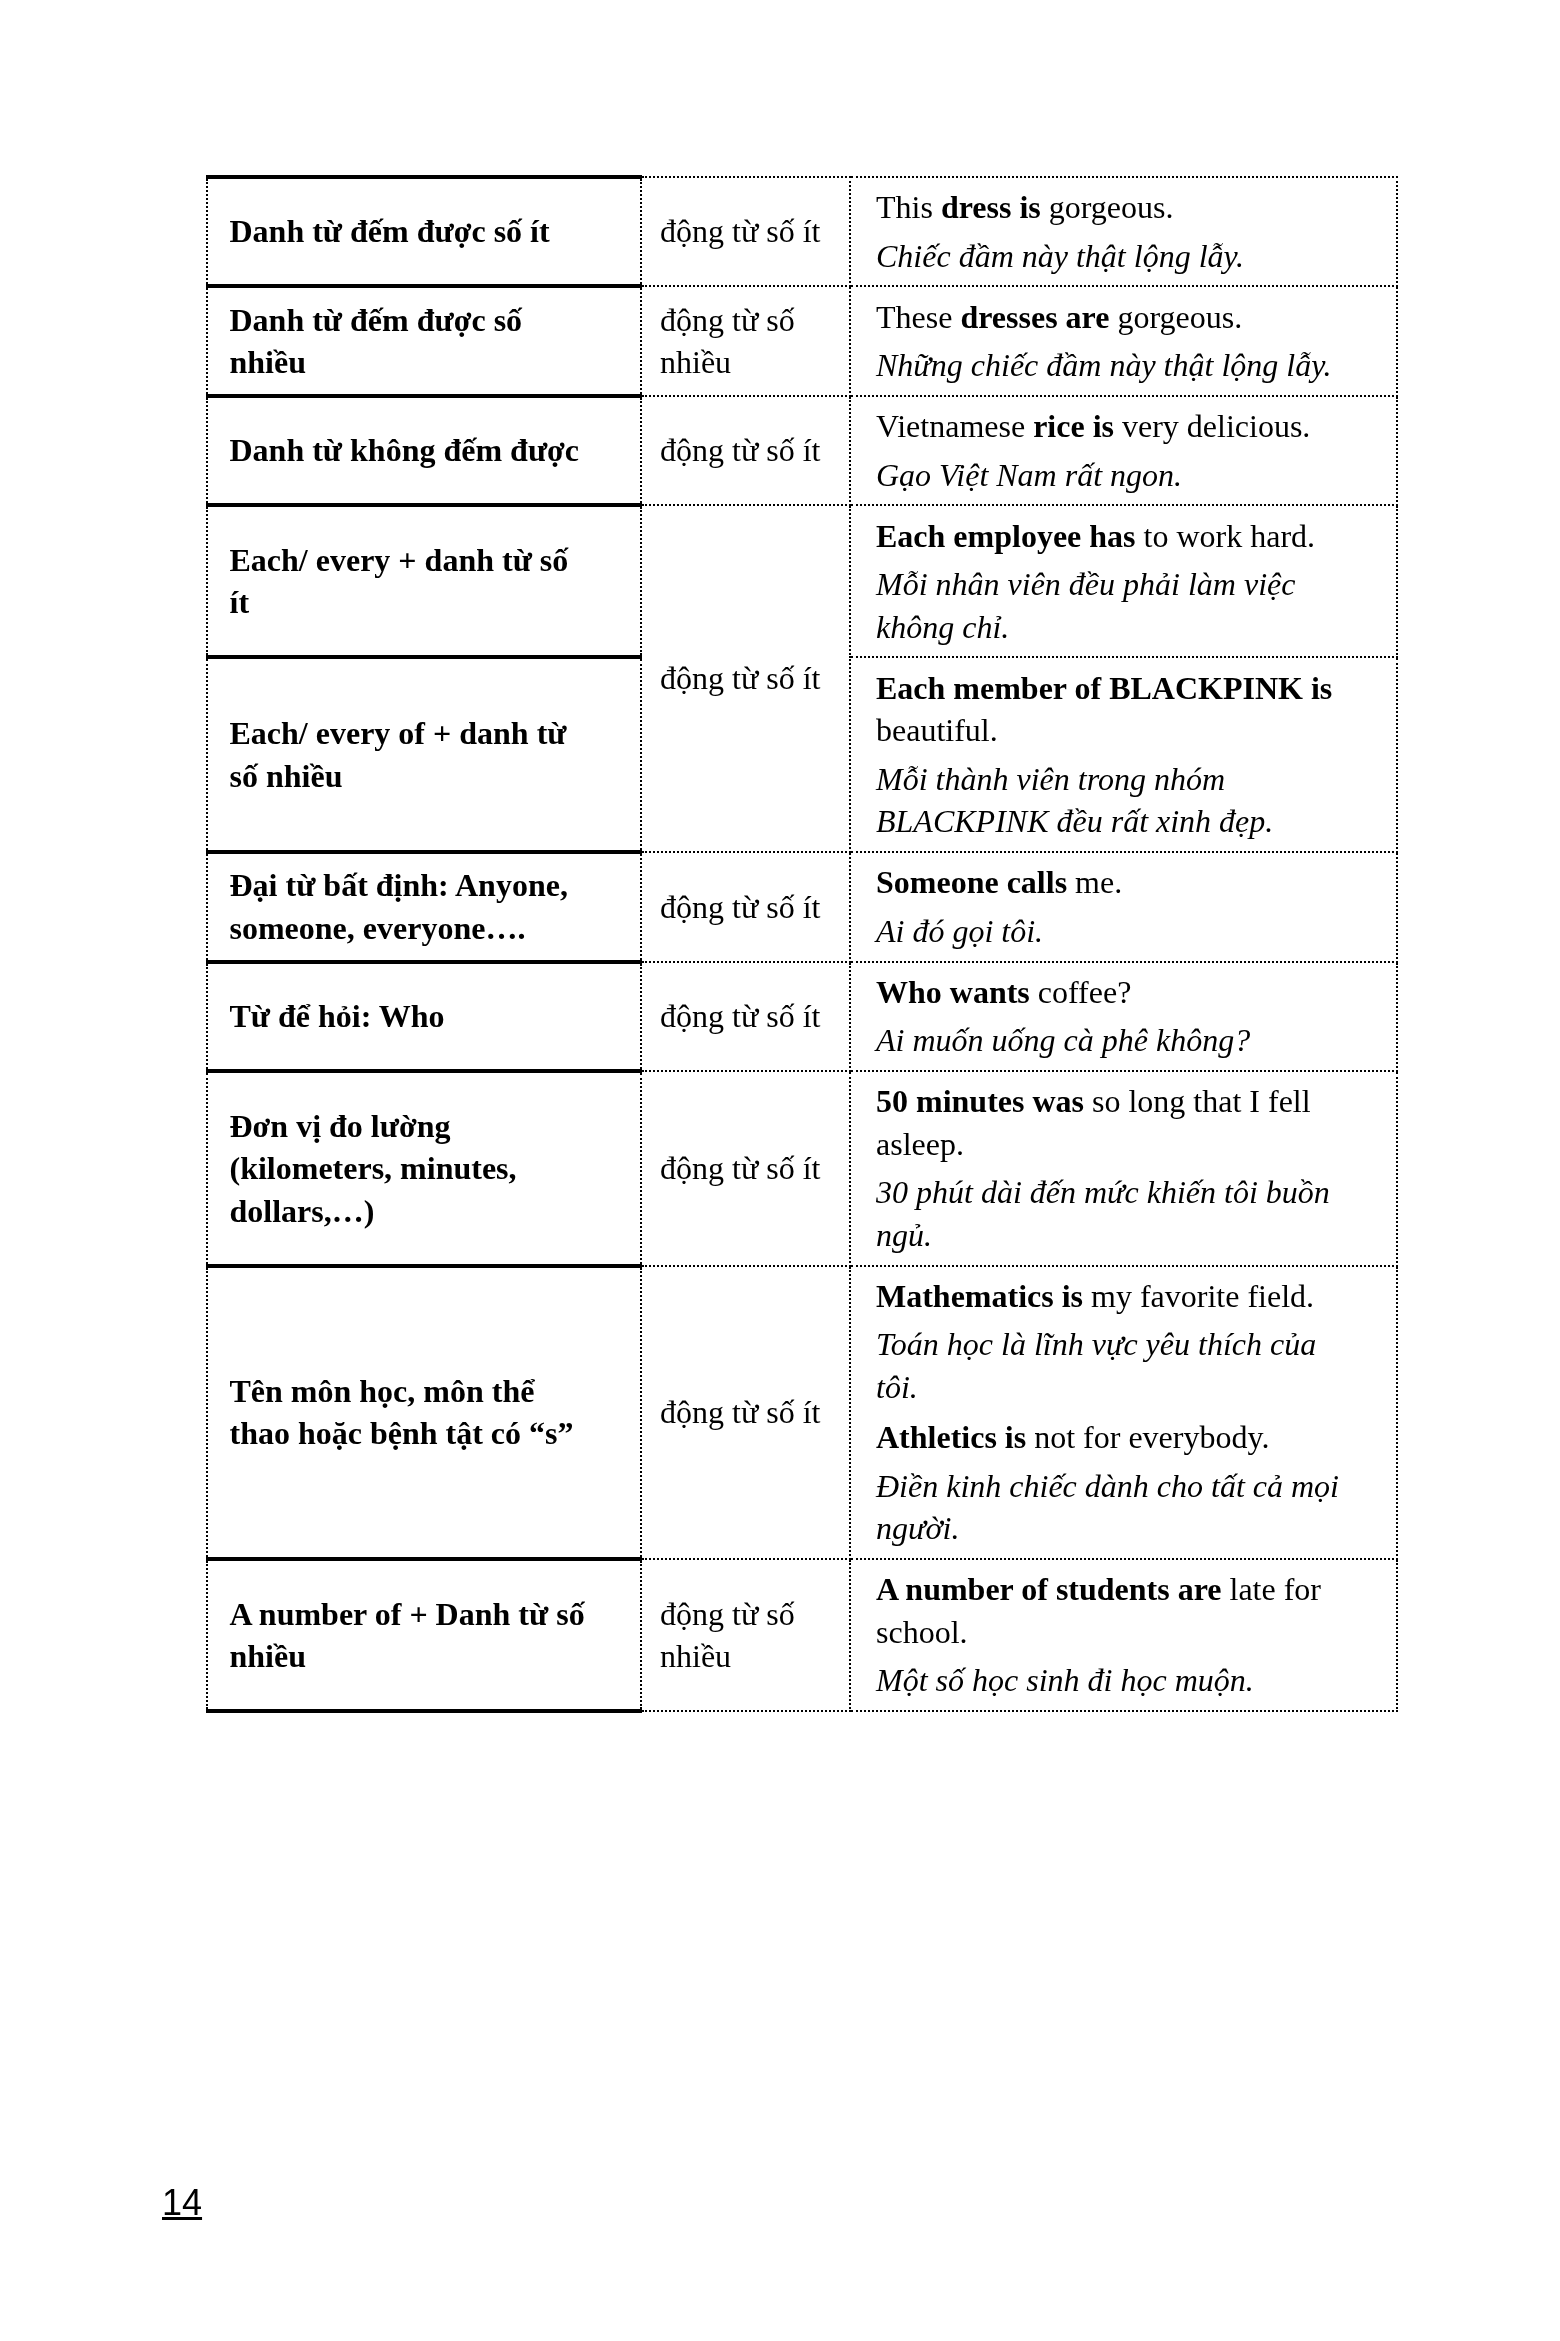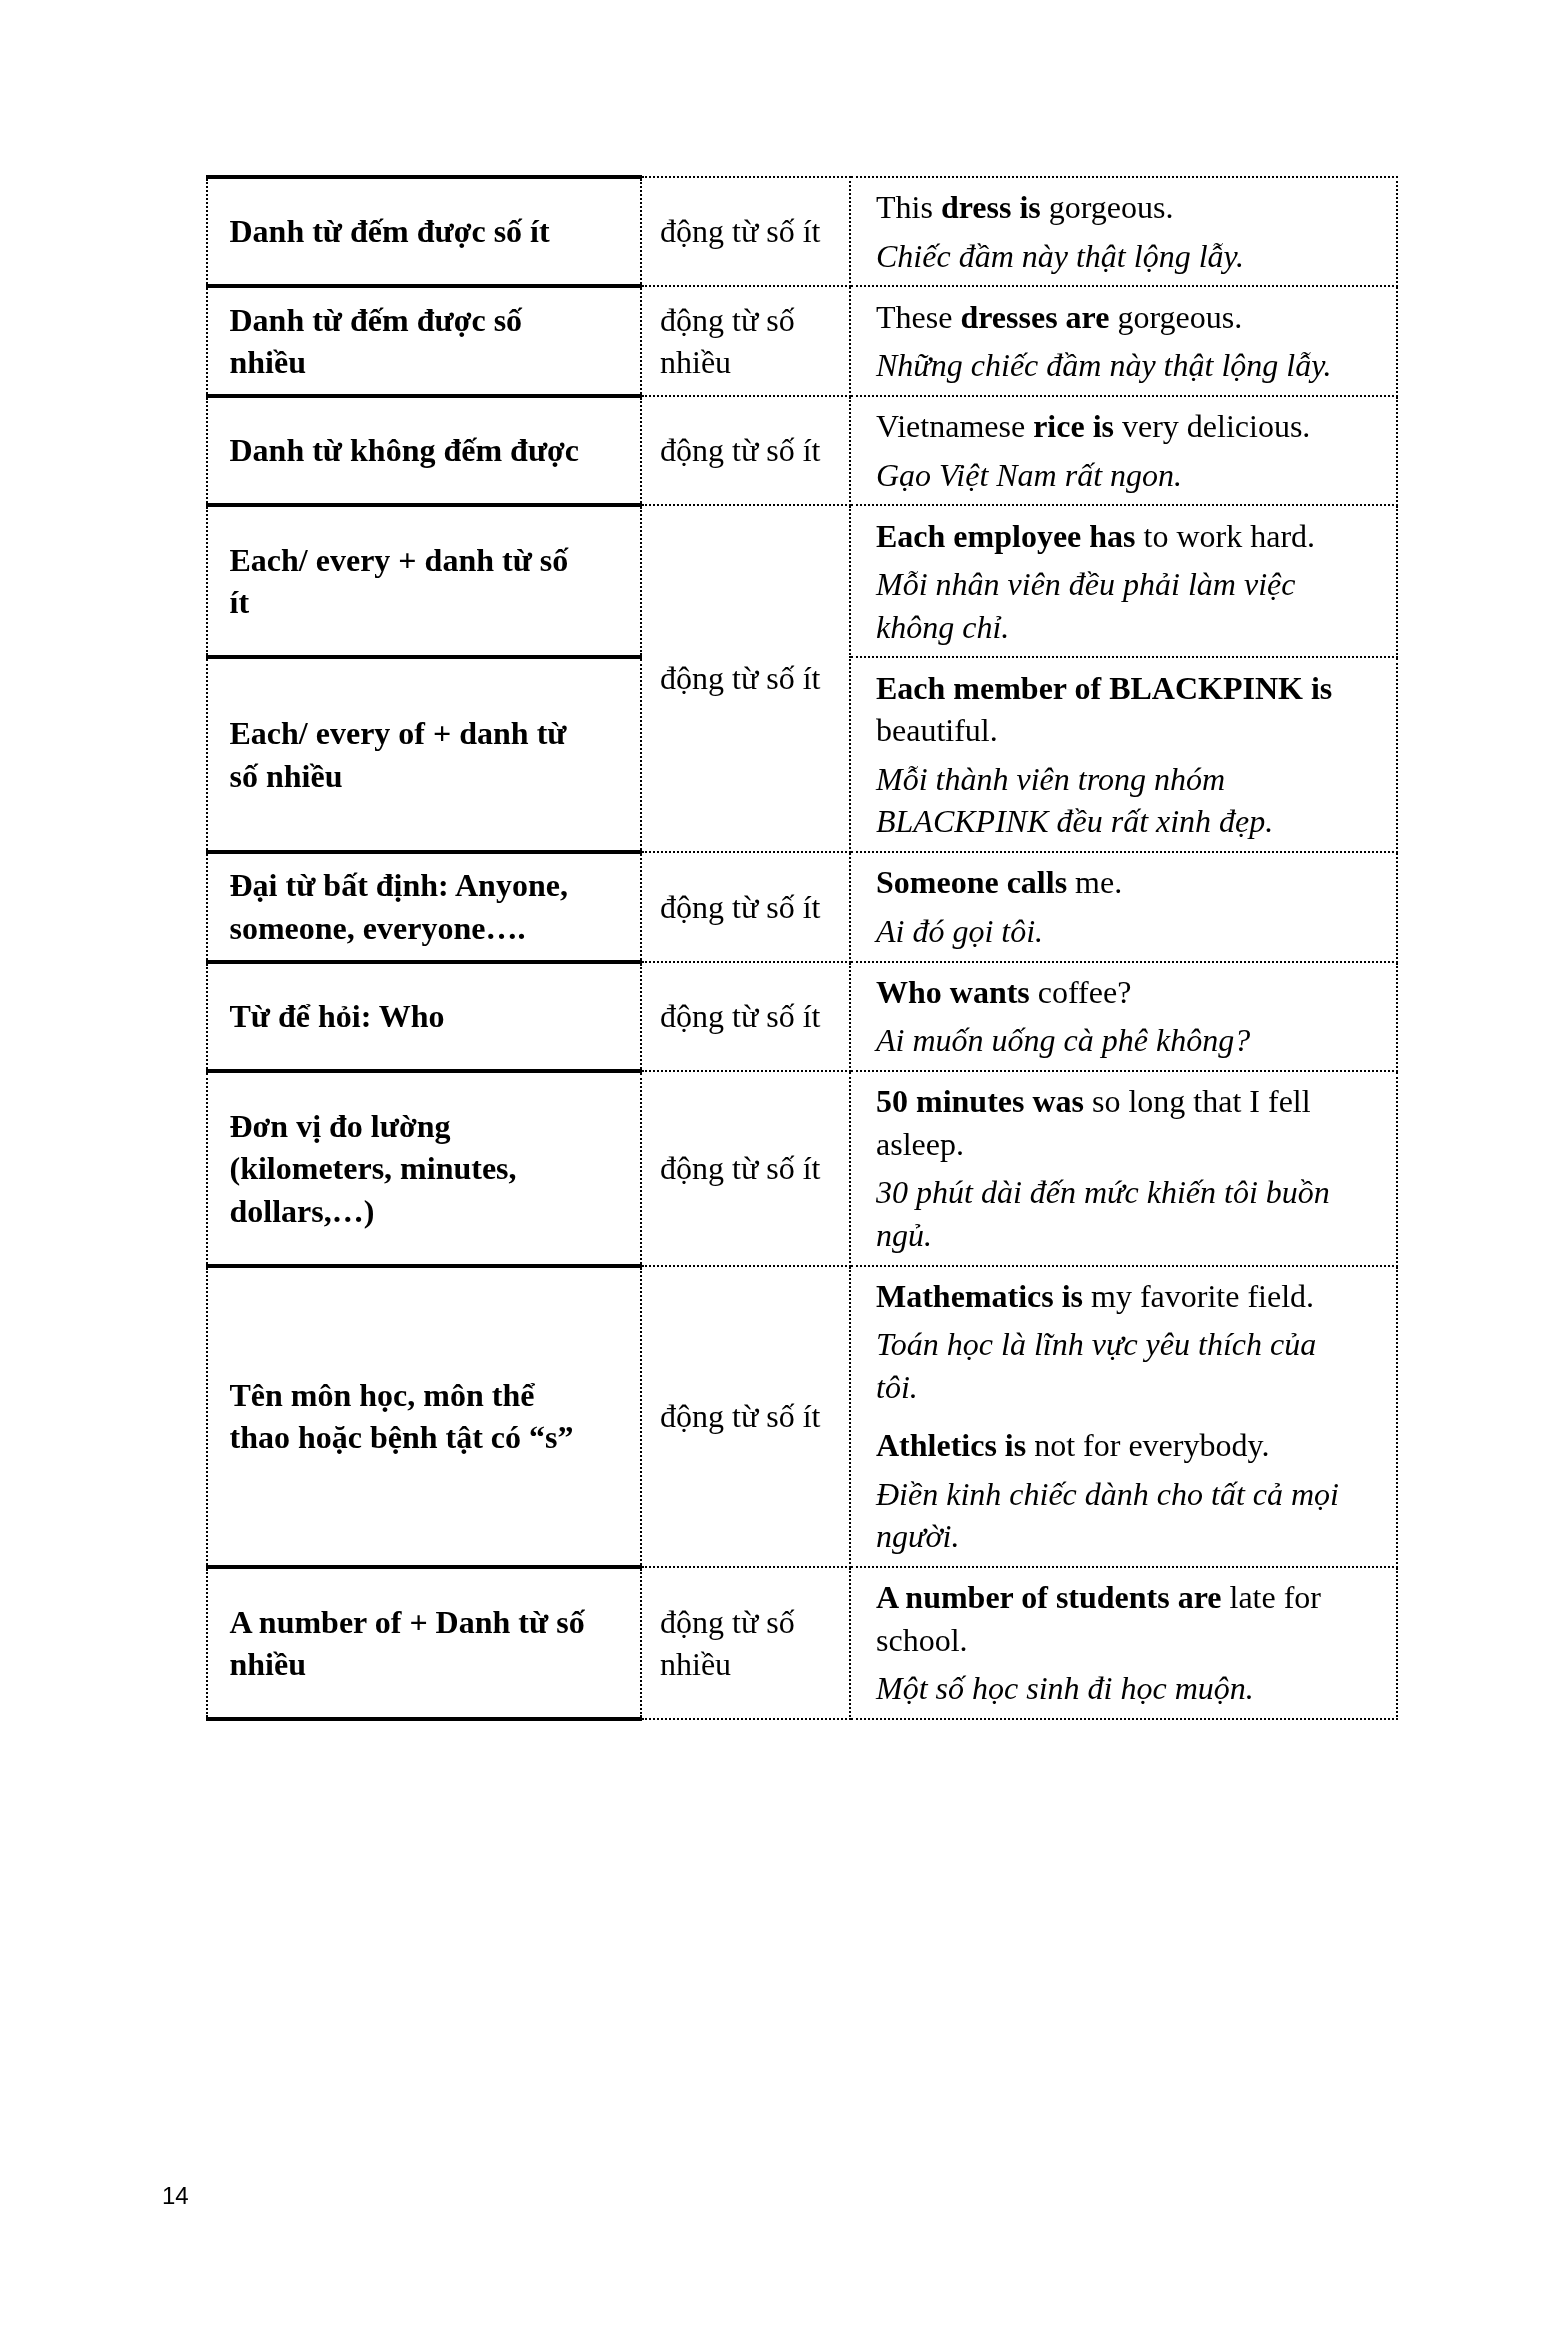--- a/index.html
+++ b/index.html
@@ -50,31 +50,32 @@
   td.c2 {
     border:2.5px dotted #000;
     padding:8.3px 15px 8.3px 18px;
   }
   td.c3 {
     border:2.5px dotted #000;
     padding:8.3px 35px 8.3px 25px;
   }
 
   .example { margin:0; }
-  .example + .example { margin-top:16px; }
+  .example + .example { margin-top:8px; }
   .example p { margin:0; }
   .example p.en { margin-bottom:5.8px; }
   .example p.vi { font-style:italic; }
   .b { font-weight:bold; }
 
   .page-number {
     position:absolute;
     left:162px; top:2182px;
     font-family:"Liberation Sans","DejaVu Sans",sans-serif;
-    font-size:24px;
+    font-size:36px;
+    text-decoration:underline;
   }
 </style>
 </head>
 <body>
 
 <div class="page">
 
 
   <table class="grammar-table">
     <colgroup>

